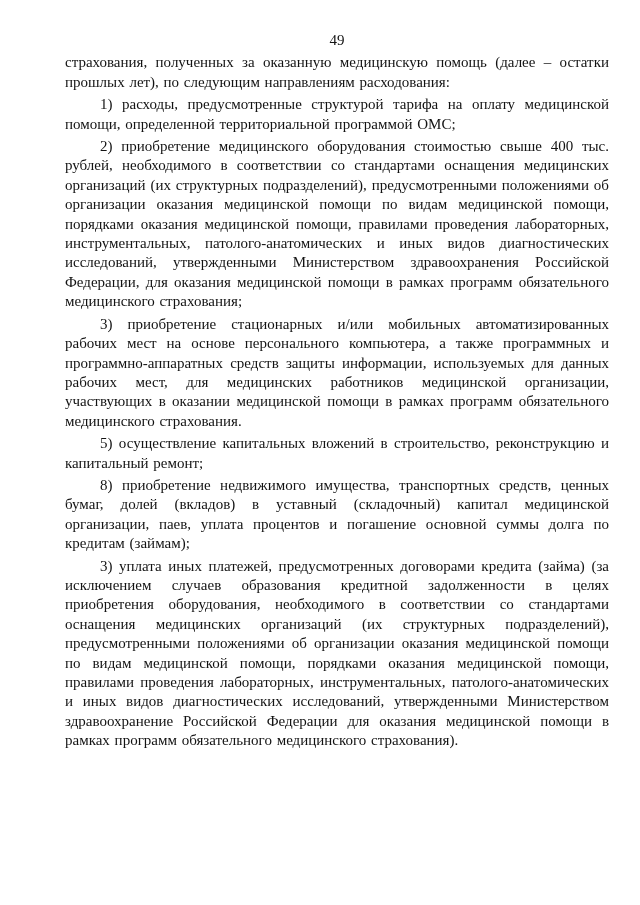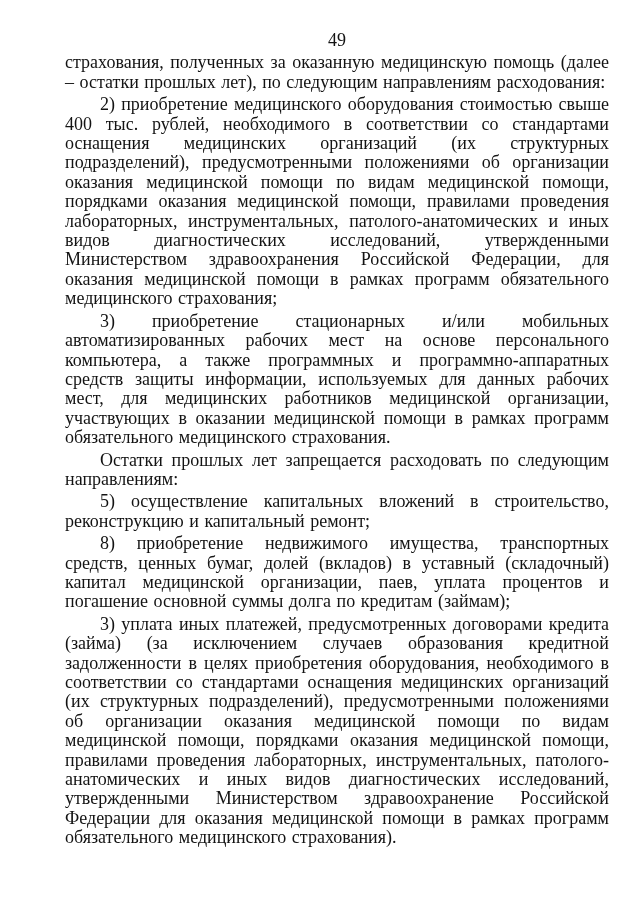--- a/index.html
+++ b/index.html
@@ -8,21 +8,21 @@
     background: #ffffff;
   }
   .page {
     position: relative;
     box-sizing: border-box;
     width: 640px;
     height: 905px;
     background: #ffffff;
     padding: 31px 28px 0 62px;
     font-family: "Liberation Serif", "DejaVu Serif", serif;
-    font-size: 18px;
+    font-size: 15px;
     line-height: 19.4px;
     color: #131313;
   }
   .page-number {
     text-align: center;
     margin: 0 0 3px 0;
   }
   p.para {
     margin: 3px;
     text-align: justify;
@@ -34,26 +34,26 @@
   }
 </style>
 </head>
 <body>
 
 <div class="page">
   <div class="page-number">49</div>
 
   <p class="para no-indent">страхования, полученных за оказанную медицинскую помощь (далее – остатки прошлых лет), по следующим направлениям расходования:</p>
 
+  <p class="para">1) расходы, предусмотренные структурой тарифа на оплату медицинской помощи, определенной территориальной программой ОМС;</p>
 
   <p class="para">2) приобретение медицинского оборудования стоимостью свыше 400 тыс. рублей, необходимого в соответствии со стандартами оснащения медицинских организаций (их структурных подразделений), предусмотренными положениями об организации оказания медицинской помощи по видам медицинской помощи, порядками оказания медицинской помощи, правилами проведения лабораторных, инструментальных, патолого-анатомических и иных видов диагностических исследований, утвержденными Министерством здравоохранения Российской Федерации, для оказания медицинской помощи в рамках программ обязательного медицинского страхования;</p>
 
   <p class="para">3) приобретение стационарных и/или мобильных автоматизированных рабочих мест на основе персонального компьютера, а также программных и программно-аппаратных средств защиты информации, используемых для данных рабочих мест, для медицинских работников медицинской организации, участвующих в оказании медицинской помощи в рамках программ обязательного медицинского страхования.</p>
 
 
-  <p class="para">Остатки прошлых лет запрещается расходовать по следующим направлениям:</p>
 
   <p class="para">5) осуществление капитальных вложений в строительство, реконструкцию и капитальный ремонт;</p>
 
   <p class="para">8) приобретение недвижимого имущества, транспортных средств, ценных бумаг, долей (вкладов) в уставный (складочный) капитал медицинской организации, паев, уплата процентов и погашение основной суммы долга по кредитам (займам);</p>
 
   <p class="para">3) уплата иных платежей, предусмотренных договорами кредита (займа) (за исключением случаев образования кредитной задолженности в целях приобретения оборудования, необходимого в соответствии со стандартами оснащения медицинских организаций (их структурных подразделений), предусмотренными положениями об организации оказания медицинской помощи по видам медицинской помощи, порядками оказания медицинской помощи, правилами проведения лабораторных, инструментальных, патолого-анатомических и иных видов диагностических исследований, утвержденными Министерством здравоохранение Российской Федерации для оказания медицинской помощи в рамках программ обязательного медицинского страхования).</p>
 </div>
 
 </body></html>

